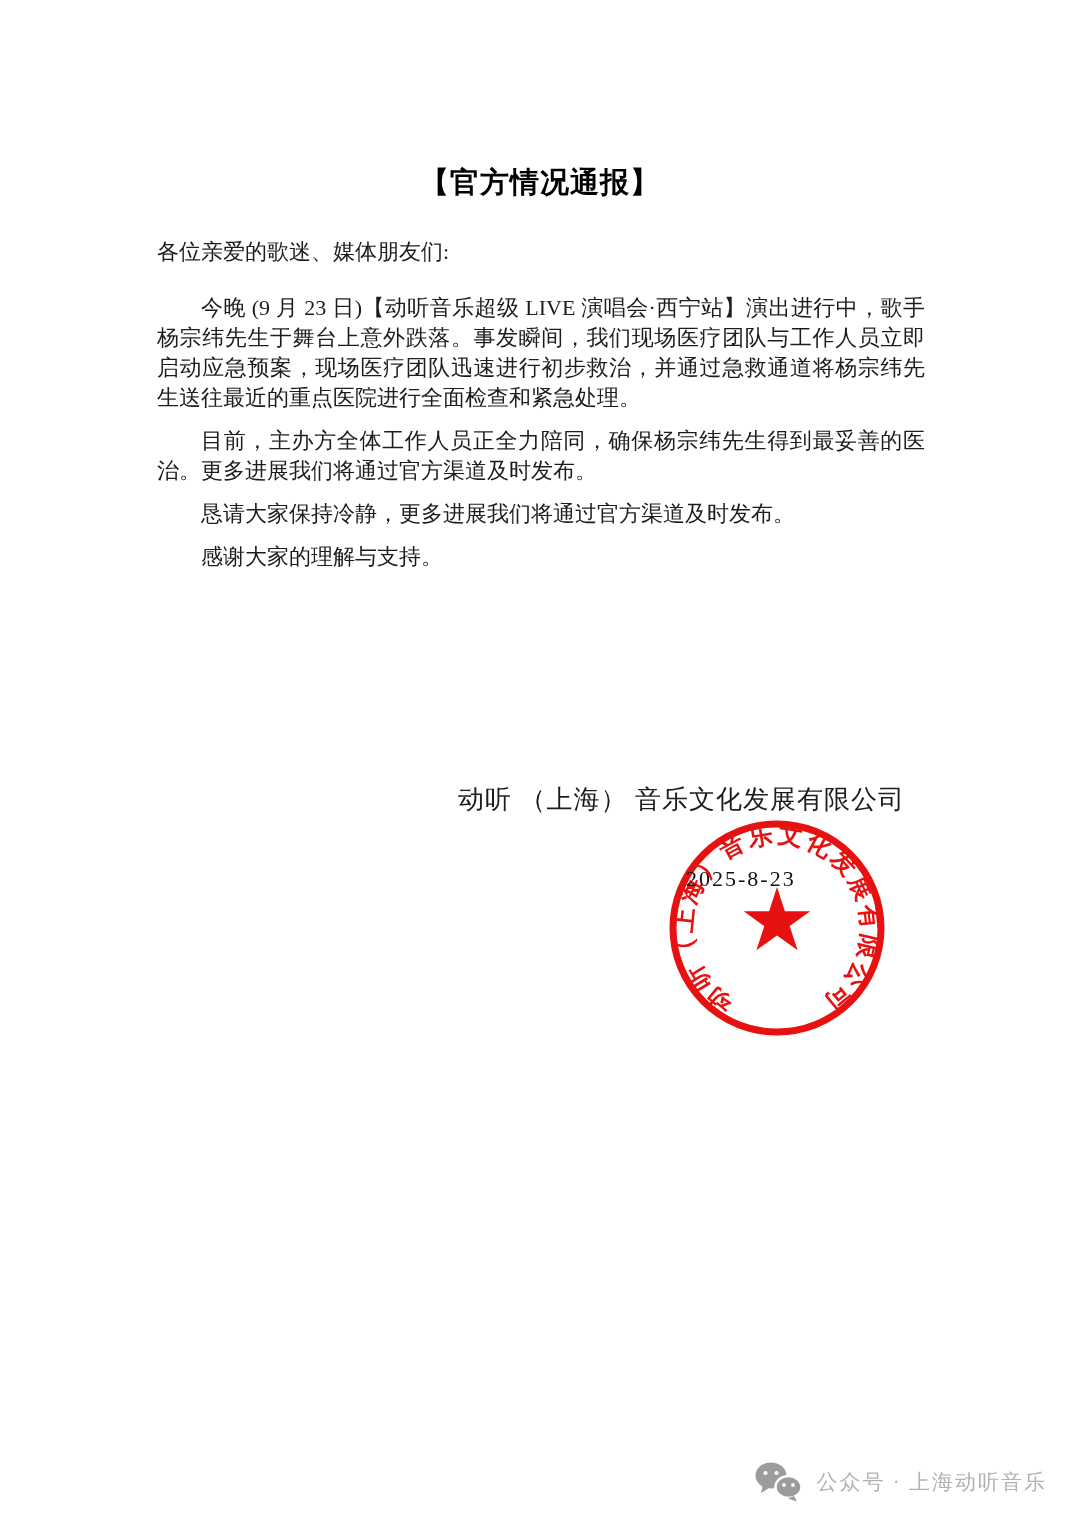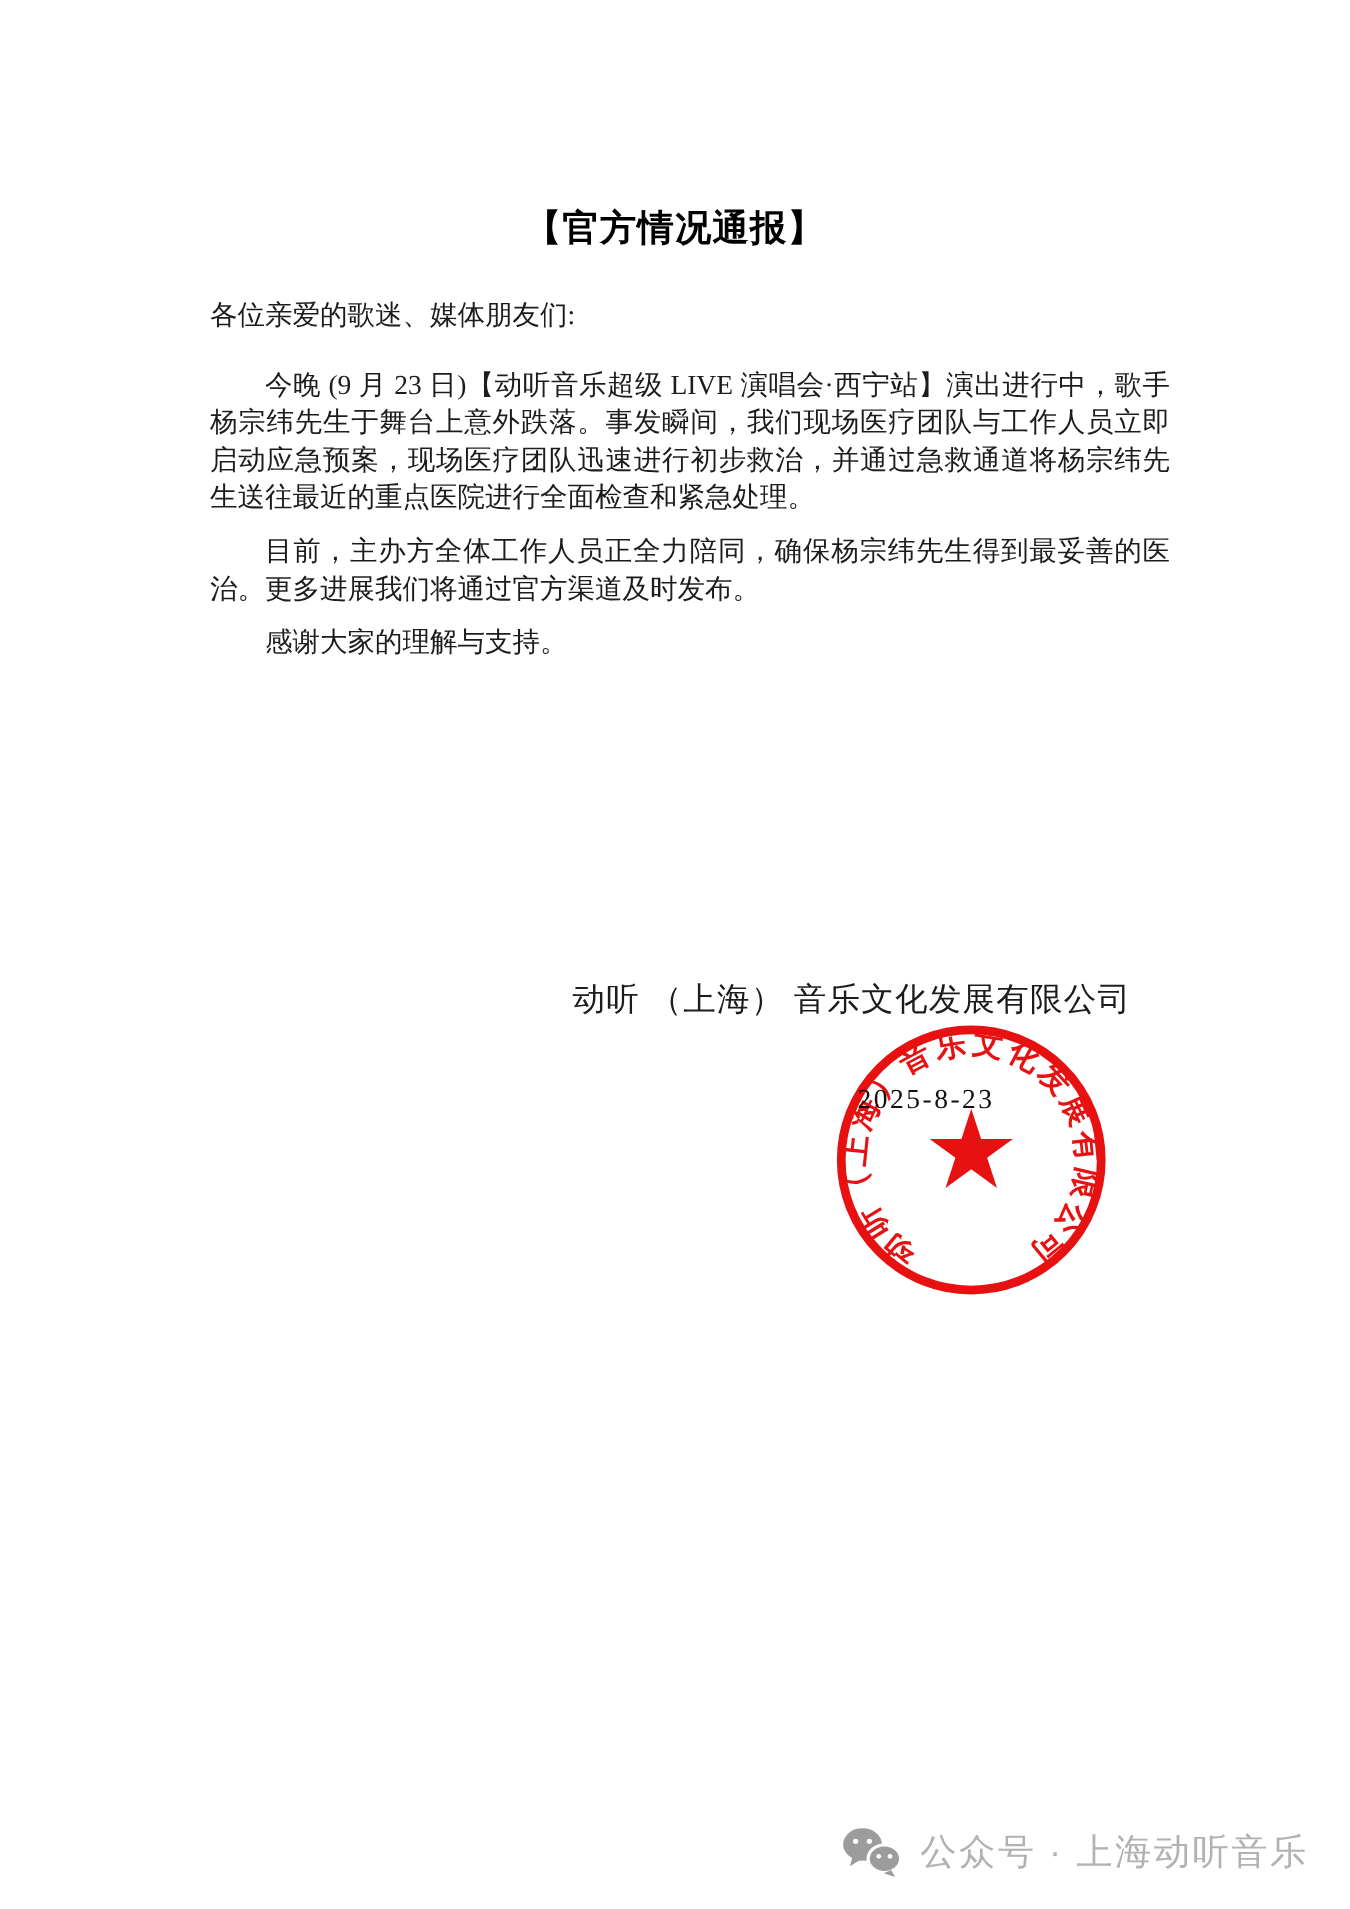--- a/index.html
+++ b/index.html
@@ -16,21 +16,21 @@
     top: 163px; left: 0; right: 0;
     margin: 0;
     text-align: center;
     font-size: 29px;
     font-weight: 700;
     color: #000000;
     letter-spacing: 1px;
   }
   .body-text {
     position: absolute;
-    left: 168px;
+    left: 157px;
     width: 768px;
     top: 237px;
     font-size: 22px;
     line-height: 30px;
     text-align: justify;
   }
   .salutation {
     margin: 0 0 26px 0;
     text-indent: 0;
   }
@@ -75,38 +75,39 @@
     position: absolute;
     top: 1460px;
     right: 33px;
     height: 44px;
     display: flex;
     align-items: center;
     gap: 14px;
   }
   .footer-mark .wechat-icon-svg { width: 48px; height: 40px; display: block; }
   .footer-label {
-    font-family: Liberation Sans, sans-serif;
-    font-size: 29px;
+    font-family: Liberation Serif, serif;
+    font-size: 21px;
     color: #b2b2b2;
     letter-spacing: 2px;
     white-space: nowrap;
   }
 </style>
 </head>
 <body>
 
 <main>
 
   <h1 class="doc-title">【官方情况通报】</h1>
 
   <div class="body-text">
     <p class="salutation">各位亲爱的歌迷、媒体朋友们:</p>
     <p class="para">今晚 (9 月 23 日)【动听音乐超级 LIVE 演唱会·西宁站】演出进行中，歌手杨宗纬先生于舞台上意外跌落。事发瞬间，我们现场医疗团队与工作人员立即启动应急预案，现场医疗团队迅速进行初步救治，并通过急救通道将杨宗纬先生送往最近的重点医院进行全面检查和紧急处理。</p>
     <p class="para">目前，主办方全体工作人员正全力陪同，确保杨宗纬先生得到最妥善的医治。更多进展我们将通过官方渠道及时发布。</p>
+    <p class="para">恳请大家保持冷静，更多进展我们将通过官方渠道及时发布。</p>
     <p class="para">感谢大家的理解与支持。</p>
   </div>
 
   <p class="signature">动听 （上海） 音乐文化发展有限公司</p>
 
   <div class="stamp">
     <svg viewBox="0 0 220 220" xmlns="http://www.w3.org/2000/svg" aria-hidden="true">
       <circle cx="110" cy="110" r="104" fill="none" stroke="#e81111" stroke-width="7"></circle>
       <path id="seal-arc" fill="none" d="M 67.5 183.6 A 85 85 0 1 1 152.5 183.6"></path>
       <text class="stamp-ring-text" text-anchor="middle">

